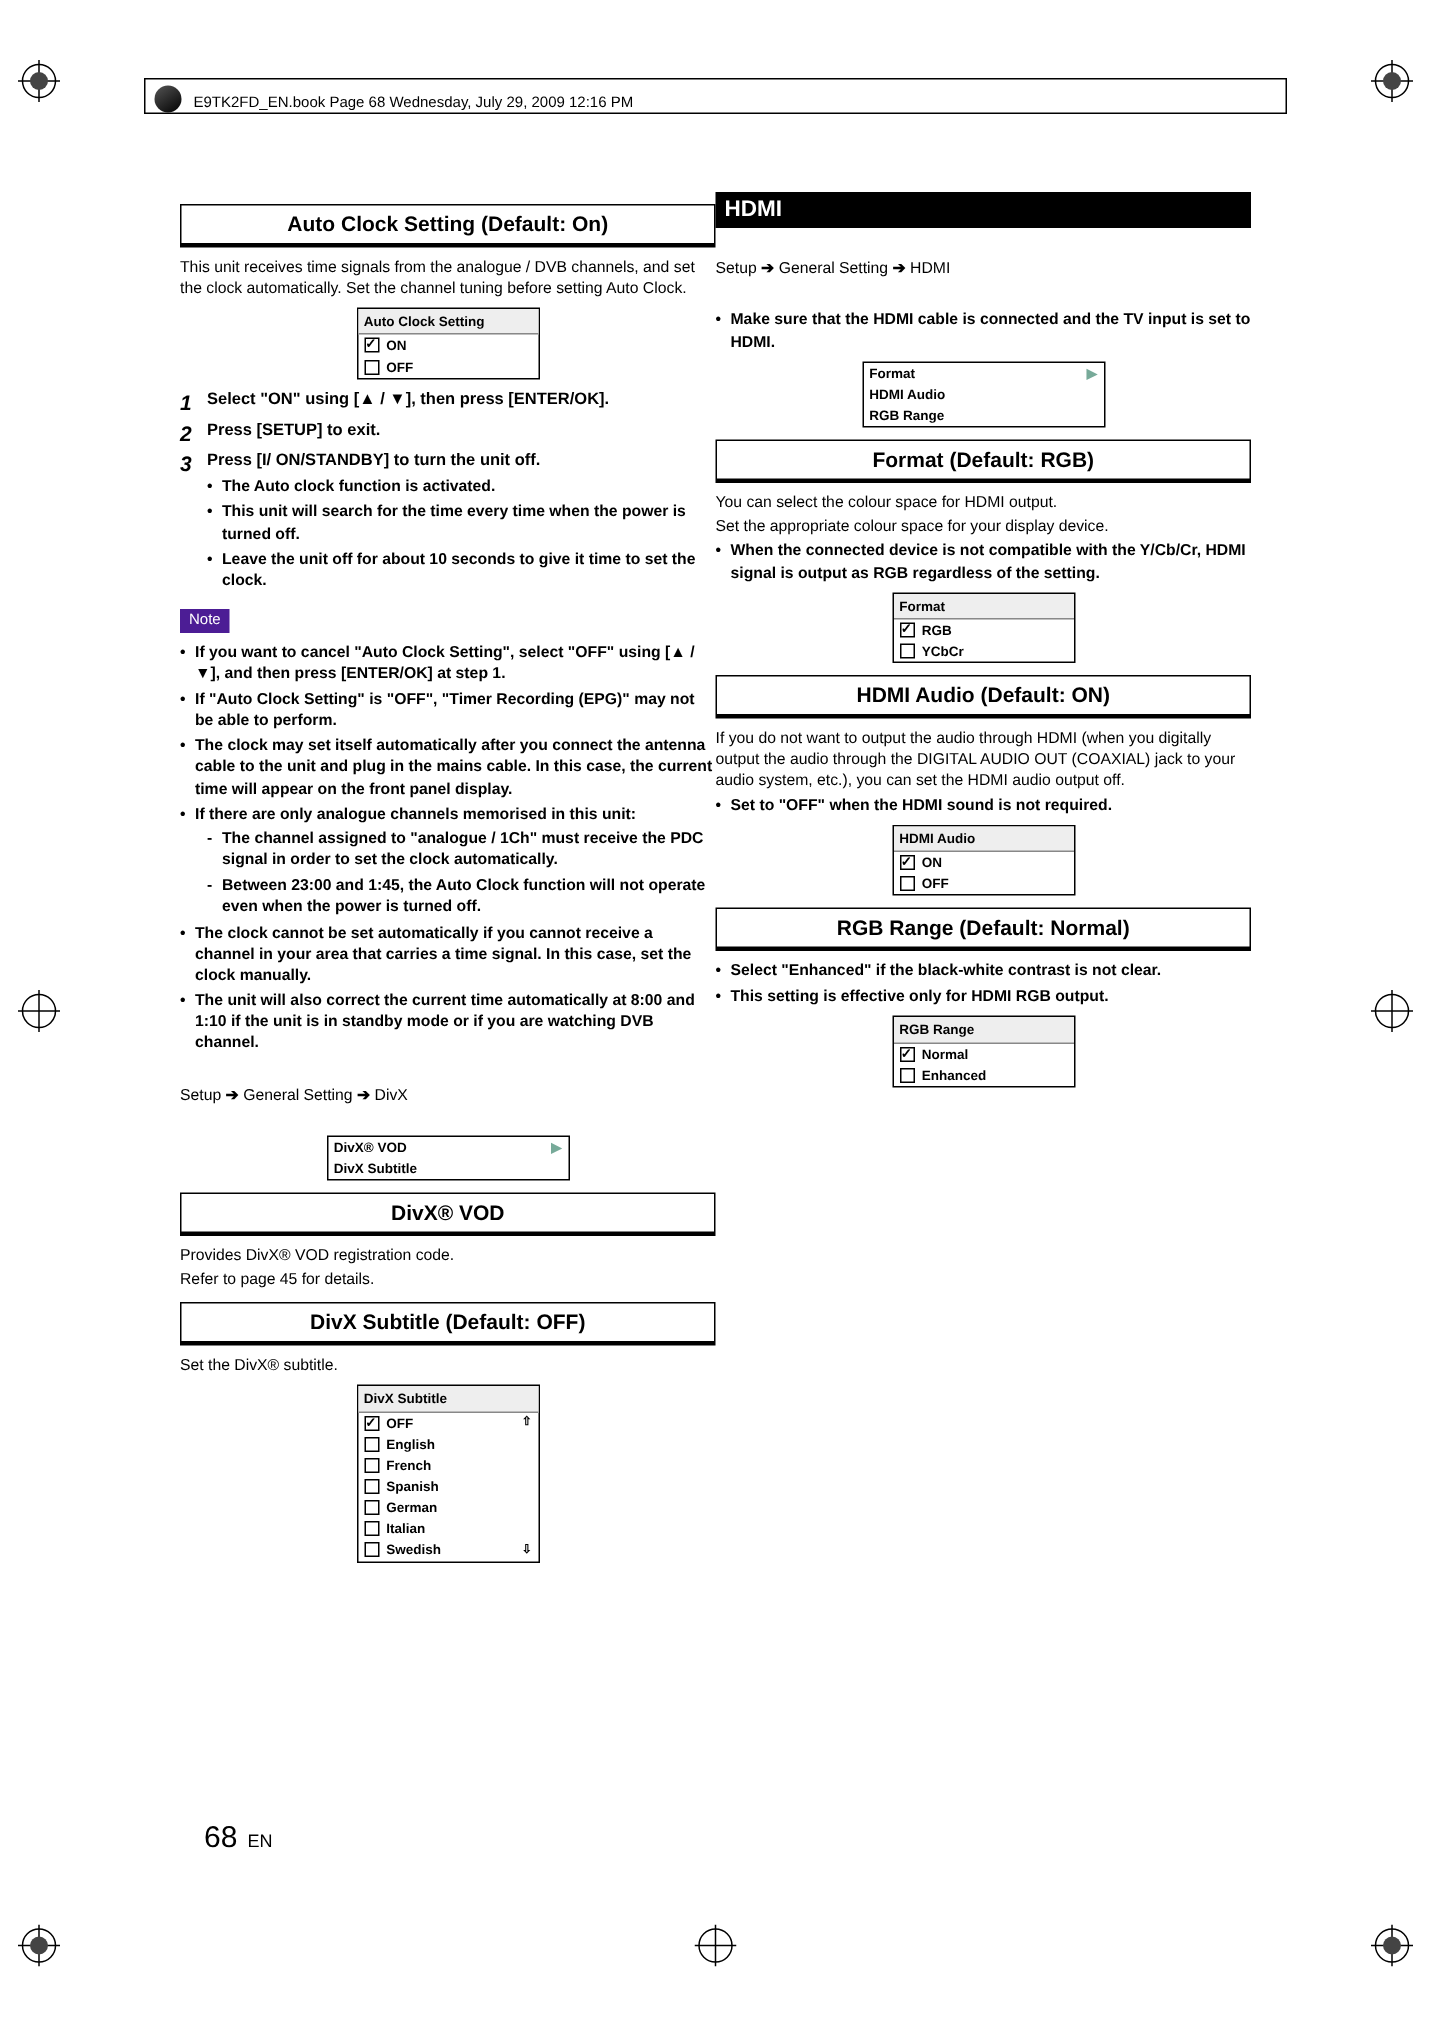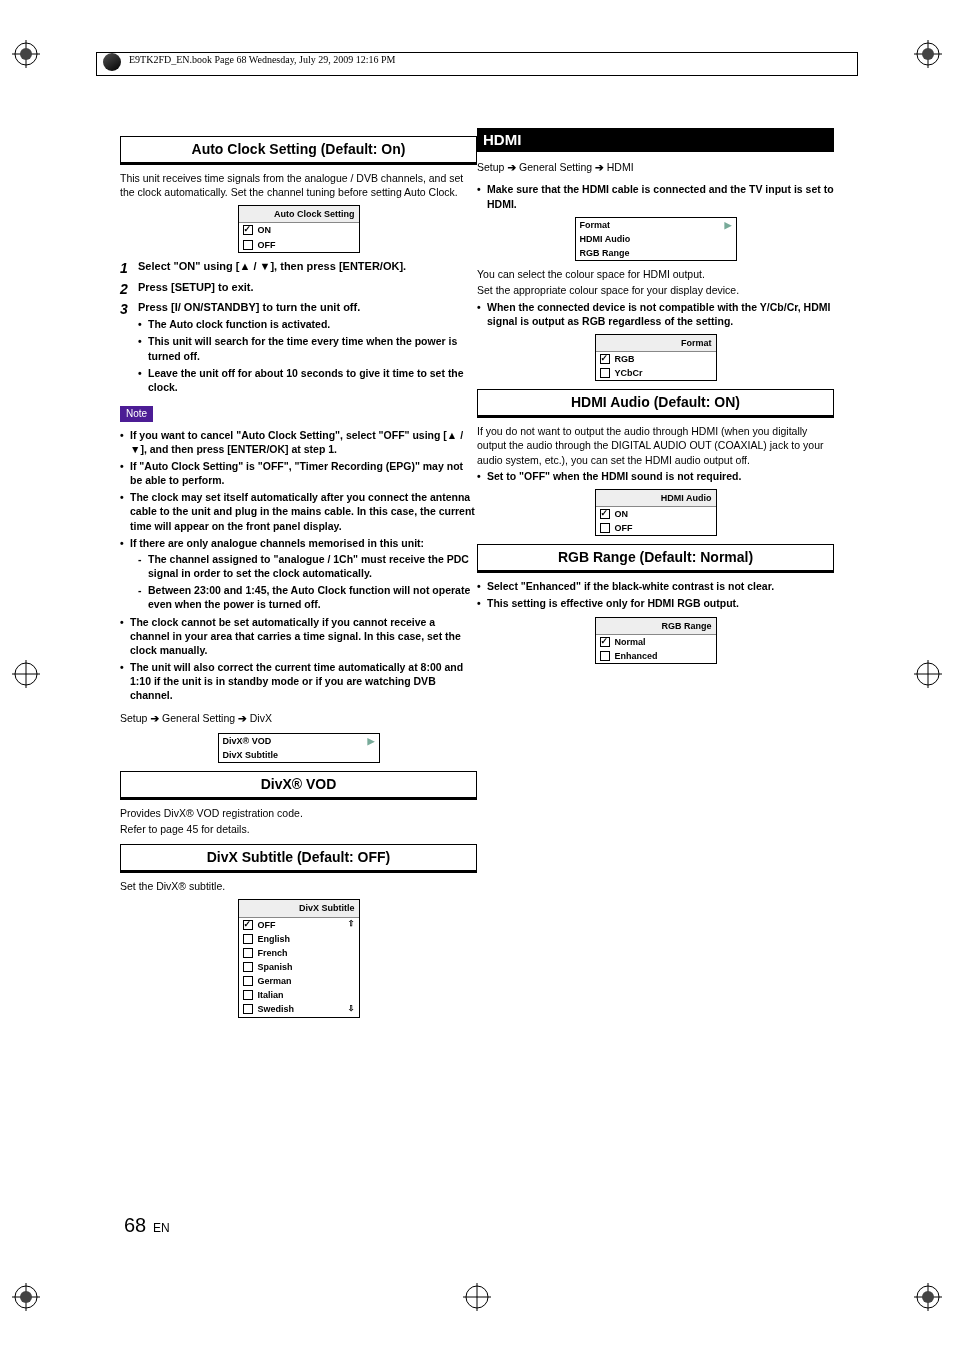--- a/index.html
+++ b/index.html
@@ -1,46 +1,46 @@
 <!DOCTYPE html>
 <html><head>
 <meta charset="utf-8">
 <style>
 body { margin: 0; font-family: Arial, Helvetica, sans-serif; background: #fff; color: #000; font-size: 10.5px; line-height: 1.35; }
 .page { width: 954px; height: 1351px; position: relative; margin: 0 auto; background: #fff; }
 .regmark { position: absolute; width: 28px; height: 28px; }
 .regmark svg { width: 100%; height: 100%; }
-.header-bar { position: absolute; top: 52px; left: 96px; right: 96px; border: 1px solid #000; height: 22px; display: flex; align-items: flex-start; padding: 0 6px; font-family: Liberation Serif, serif; font-size: 10px; }
+.header-bar { position: absolute; top: 52px; left: 96px; right: 96px; border: 1px solid #000; height: 22px; display: flex; align-items: flex-end; padding: 0 6px; font-family: Liberation Sans, sans-serif; font-size: 10px; }
 .header-bar .dot { width: 18px; height: 18px; border-radius: 50%; background: linear-gradient(145deg,#555,#000); margin-right: 8px; flex-shrink: 0; }
 .content { position: absolute; top: 128px; left: 120px; width: 714px; display: flex; }
 .col { flex: 1 1 0; min-width: 0; }
 .section-bar { background: #000; color: #fff; font-weight: bold; font-size: 15px; padding: 2px 6px; margin: 0 0 4px 0; }
 .subhead-box { border: 1px solid #000; text-align: center; font-weight: bold; font-size: 14px; padding: 3px 4px; margin: 8px 0 6px 0; border-bottom-width: 3px; }
 p { margin: 2px 0; }
 ol.steps { list-style: none; padding: 0; margin: 6px 0; counter-reset: step; }
 ol.steps > li { position: relative; padding-left: 18px; margin-bottom: 6px; }
 ol.steps > li::before { counter-increment: step; content: counter(step); position: absolute; left: 0; top: 0; font-weight: bold; font-size: 14px; font-style: italic; }
 ol.steps > li .step-txt { font-weight: bold; font-size: 11px; }
 ul.bullets { list-style: none; padding: 0; margin: 2px 0 2px 0; }
 ul.bullets > li { position: relative; padding-left: 10px; margin-bottom: 3px; font-weight: bold; }
 ul.bullets > li::before { content: "•"; position: absolute; left: 0; top: 0; }
 ul.dash { list-style: none; padding: 0; margin: 2px 0 2px 8px; }
 ul.dash > li { position: relative; padding-left: 10px; margin-bottom: 3px; }
 ul.dash > li::before { content: "-"; position: absolute; left: 0; top: 0; }
 .note-tag { display: inline-block; background: #4c1d95; color: #fff; font-weight: normal; font-size: 10px; padding: 1px 6px; margin: 6px 0 4px 0; }
-.menu-box { margin: 6px auto; border: 1px solid #000; width: 160px; background: #fff; text-align: right; }
+.menu-box { margin: 6px auto; border: 1px solid #000; width: 160px; background: #fff; }
 .menu-box .title { font-weight: bold; font-size: 9px; padding: 2px 4px; border-bottom: 1px solid #888; background: #eee; }
 .menu-box .row { display: flex; align-items: center; padding: 1px 4px; font-size: 9px; font-weight: bold; }
 .menu-box .row .cb { width: 8px; height: 8px; border: 1px solid #000; margin-right: 5px; position: relative; flex-shrink: 0; }
 .menu-box .row .cb.checked::after { content: "✓"; position: absolute; top: -3px; left: 0; font-size: 9px; color: #000; }
 .menu-box .row .arrow { margin-left: auto; color: #7a9; font-size: 9px; }
 .menu-box .row .scroll { margin-left: auto; font-size: 8px; }
-.crumb { margin: 8px 0; }
+.crumb { margin: 20px 0; }
 .crumb .arr { font-weight: bold; }
-.pagefoot { position: absolute; bottom: 112px; left: 124px; font-size: 12px; }
+.pagefoot { position: absolute; bottom: 112px; left: 136px; font-size: 12px; }
 .pagefoot .num { font-size: 20px; }
 </style>
 </head>
 <body>
 
 <div class="page">
 
   <div class="regmark" style="top:40px;left:12px;">
     <svg viewBox="0 0 28 28">
         <circle cx="14" cy="14" r="11" fill="none" stroke="#000"></circle>
@@ -217,20 +217,21 @@
             <span class="arrow">▶</span>
           </div>
         <div class="row">
             <span>HDMI Audio</span>
           </div>
         <div class="row">
             <span>RGB Range</span>
           </div>
       </div>
 
+      <div class="subhead-box">Format (Default: RGB)</div>
       <p>You can select the colour space for HDMI output.</p>
       <p>Set the appropriate colour space for your display device.</p>
       <ul class="bullets">
         <li>When the connected device is not compatible with the Y/Cb/Cr, HDMI signal is output as RGB regardless of the setting.</li>
       </ul>
       <div class="menu-box" style="width:120px;">
         <div class="title">Format</div>
         <div class="row">
             <span class="cb checked"></span>
             <span>RGB</span>

